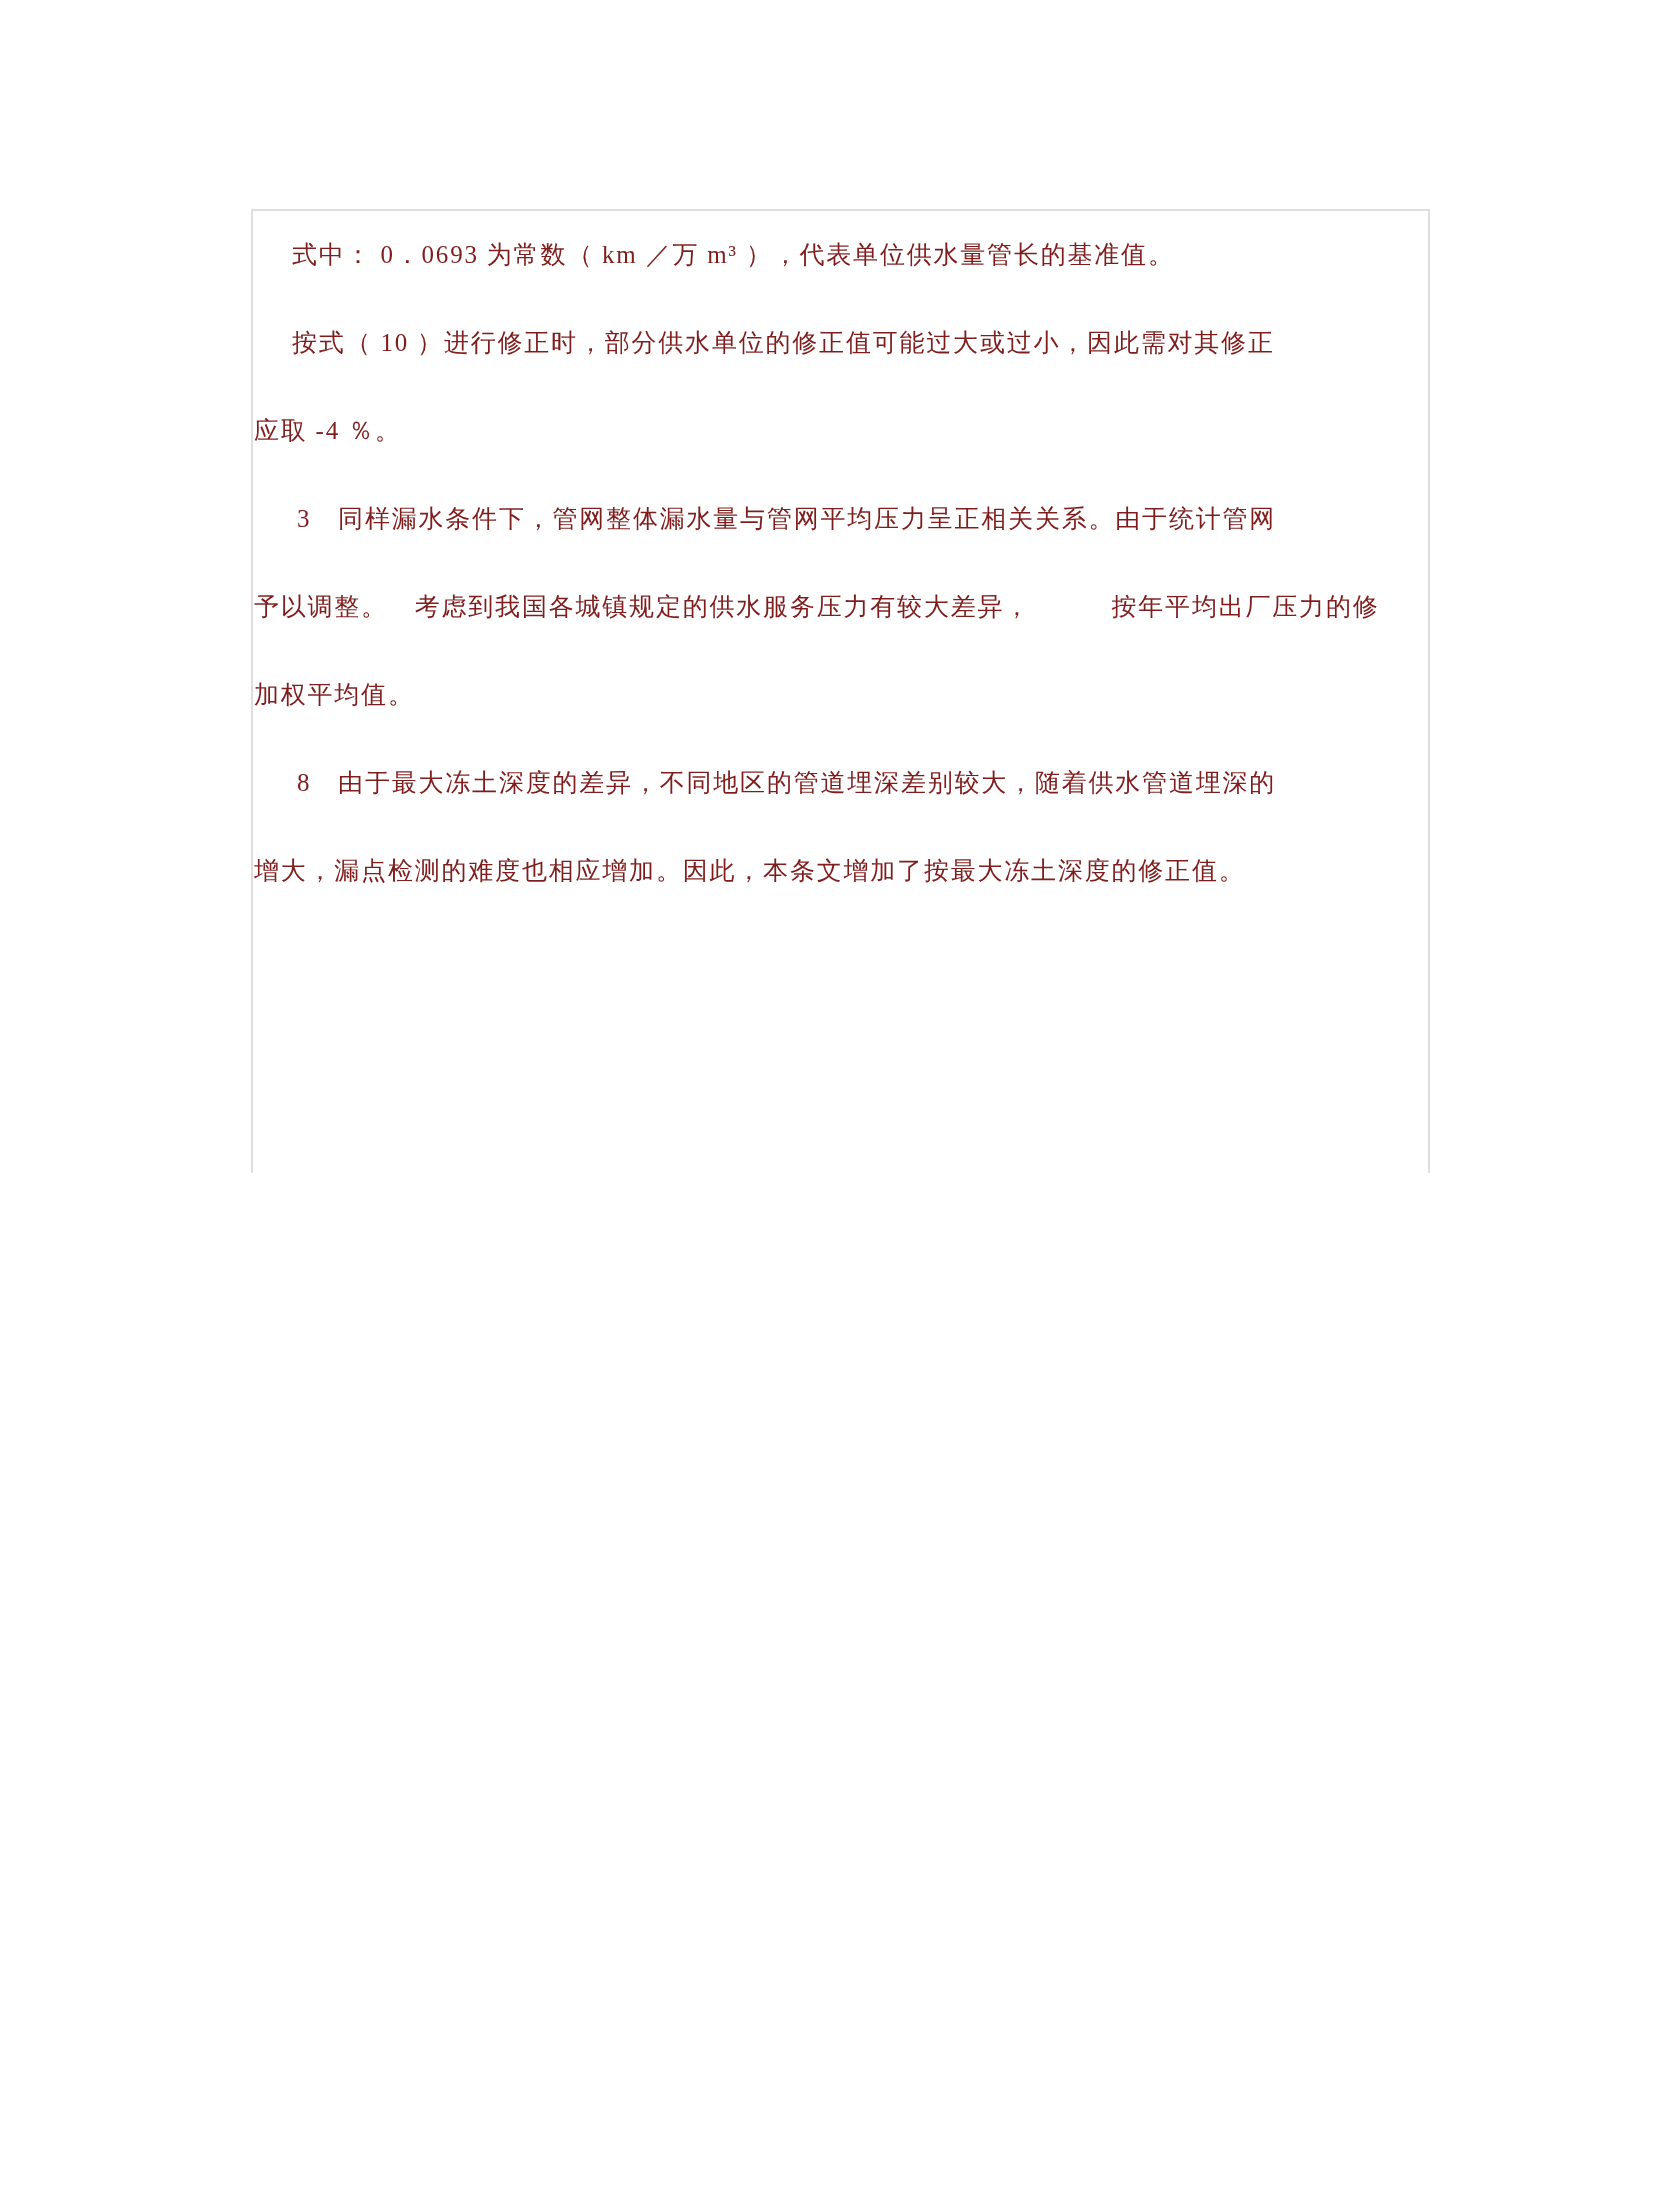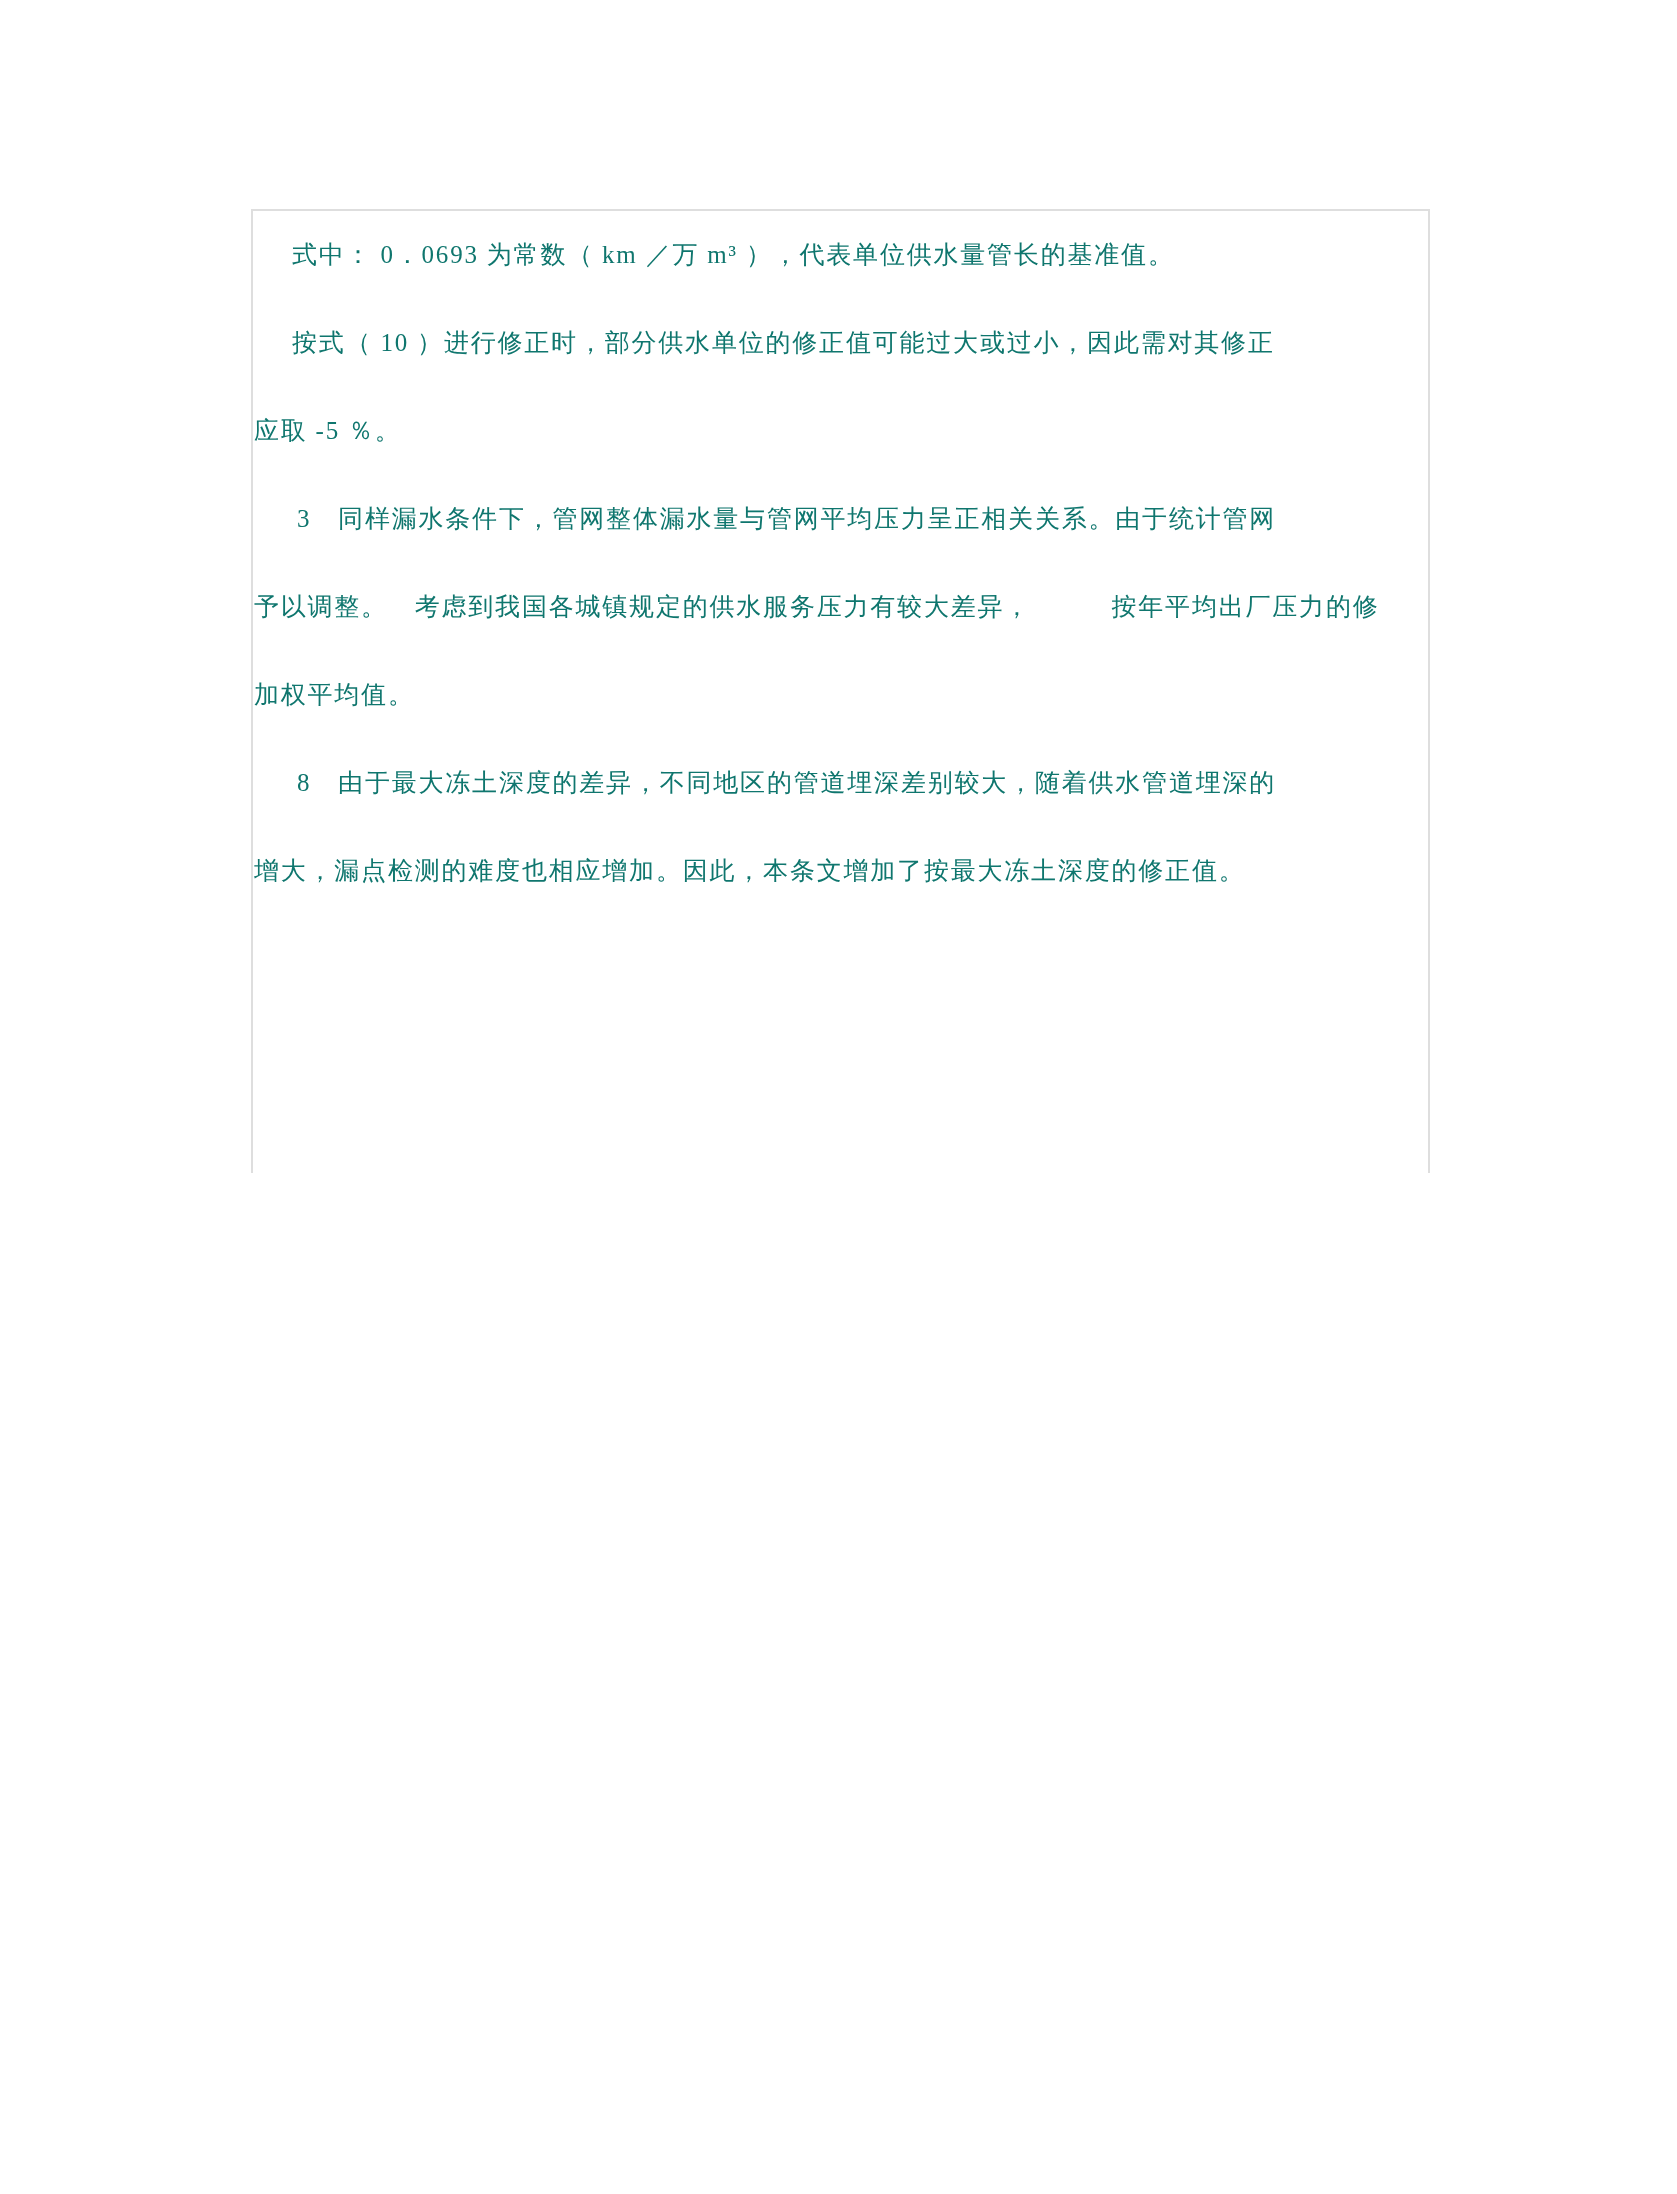--- a/index.html
+++ b/index.html
@@ -27,38 +27,38 @@
     border-left: 2.6px solid #dedede;
     border-right: 2.6px solid #dedede;
     border-bottom: none;
     overflow: hidden;
   }
   .line {
     height: 88px;
     line-height: 88px;
     font-size: 25px;
     letter-spacing: 1.8px;
-    color: #0f766e;
+    color: #7f1d1d;
     white-space: pre;
     padding-left: 0.9px;
     overflow: visible;
   }
   
   .indent-a { padding-left: 39px; }
   
   .indent-b { padding-left: 44px; }
 </style>
 </head>
 <body>
 
 <div class="page">
   <div class="content-box">
     <div class="line indent-a">式中： 0．0693 为常数（ km ／万 m³ ），代表单位供水量管长的基准值。</div>
     <div class="line indent-a">按式（ 10 ）进行修正时，部分供水单位的修正值可能过大或过小，因此需对其修正</div>
-    <div class="line">应取 -5 ％。</div>
+    <div class="line">应取 -4 ％。</div>
     <div class="line indent-b">3　同样漏水条件下，管网整体漏水量与管网平均压力呈正相关关系。由于统计管网</div>
     <div class="line">予以调整。　考虑到我国各城镇规定的供水服务压力有较大差异，　　　按年平均出厂压力的修</div>
     <div class="line">加权平均值。</div>
     <div class="line indent-b">8　由于最大冻土深度的差异，不同地区的管道埋深差别较大，随着供水管道埋深的</div>
     <div class="line">增大，漏点检测的难度也相应增加。因此，本条文增加了按最大冻土深度的修正值。</div>
   </div>
 </div>
 
 
 </body></html>

